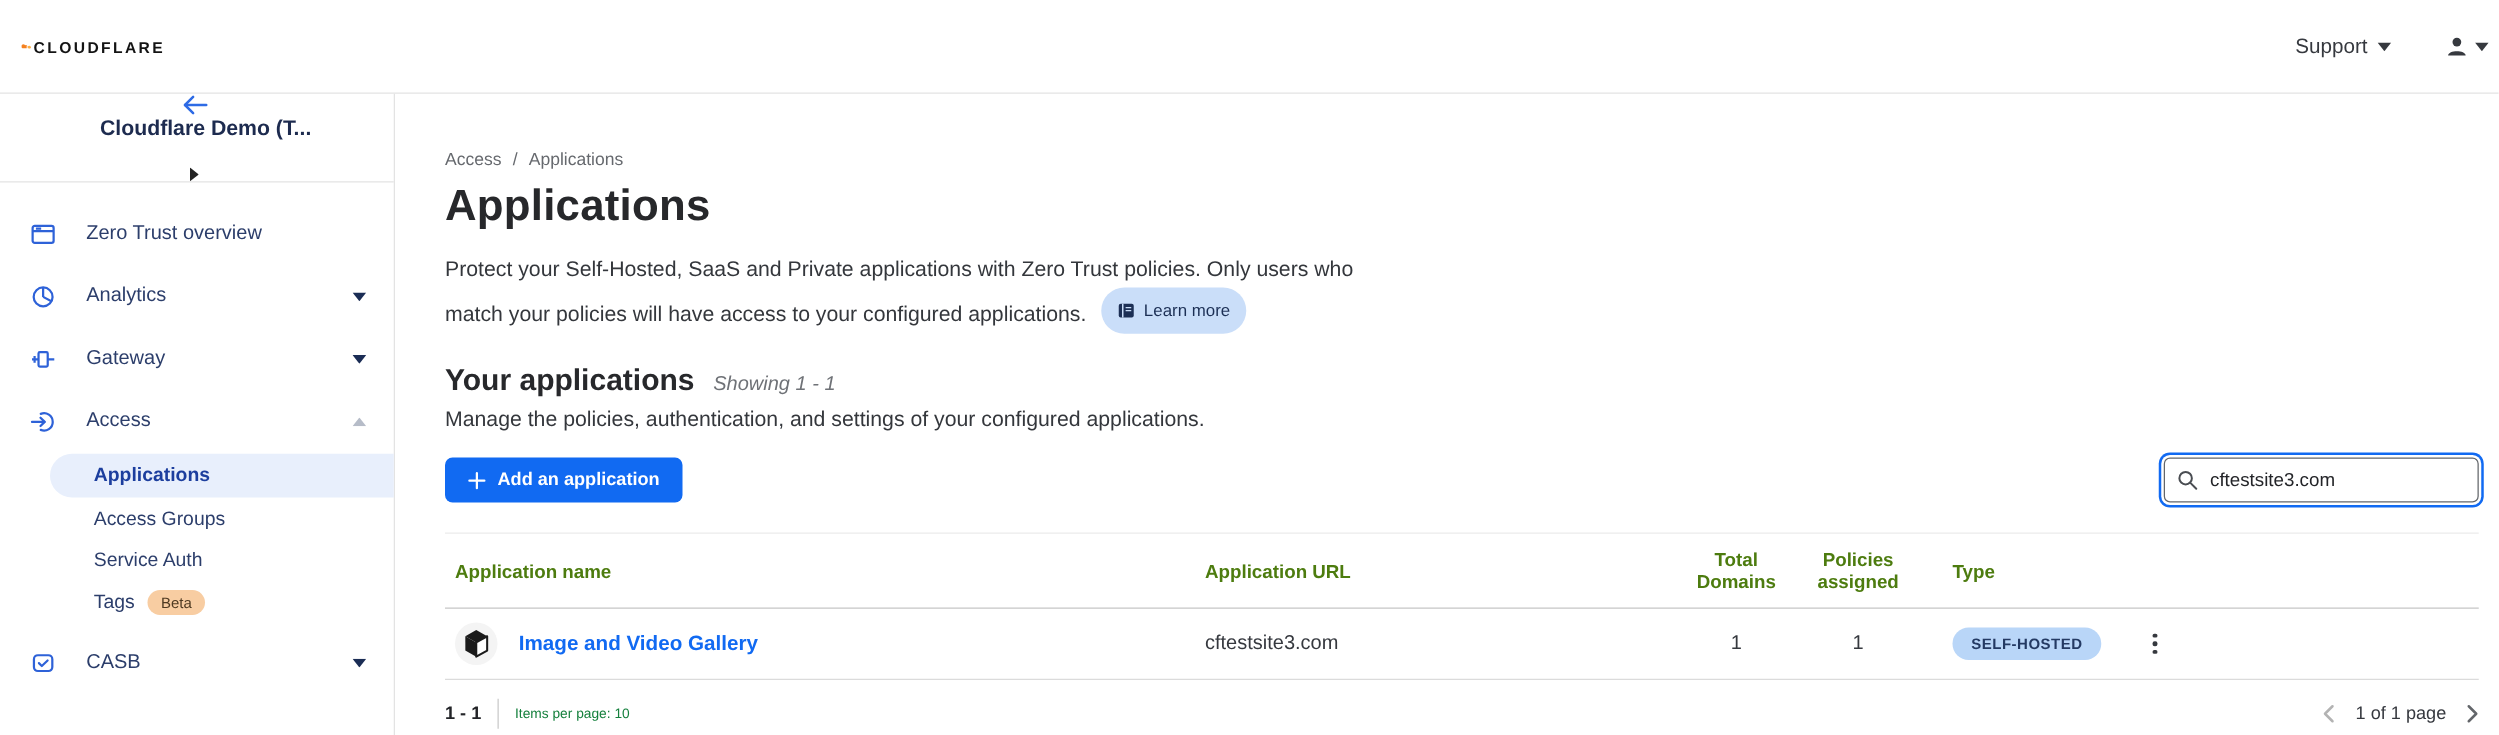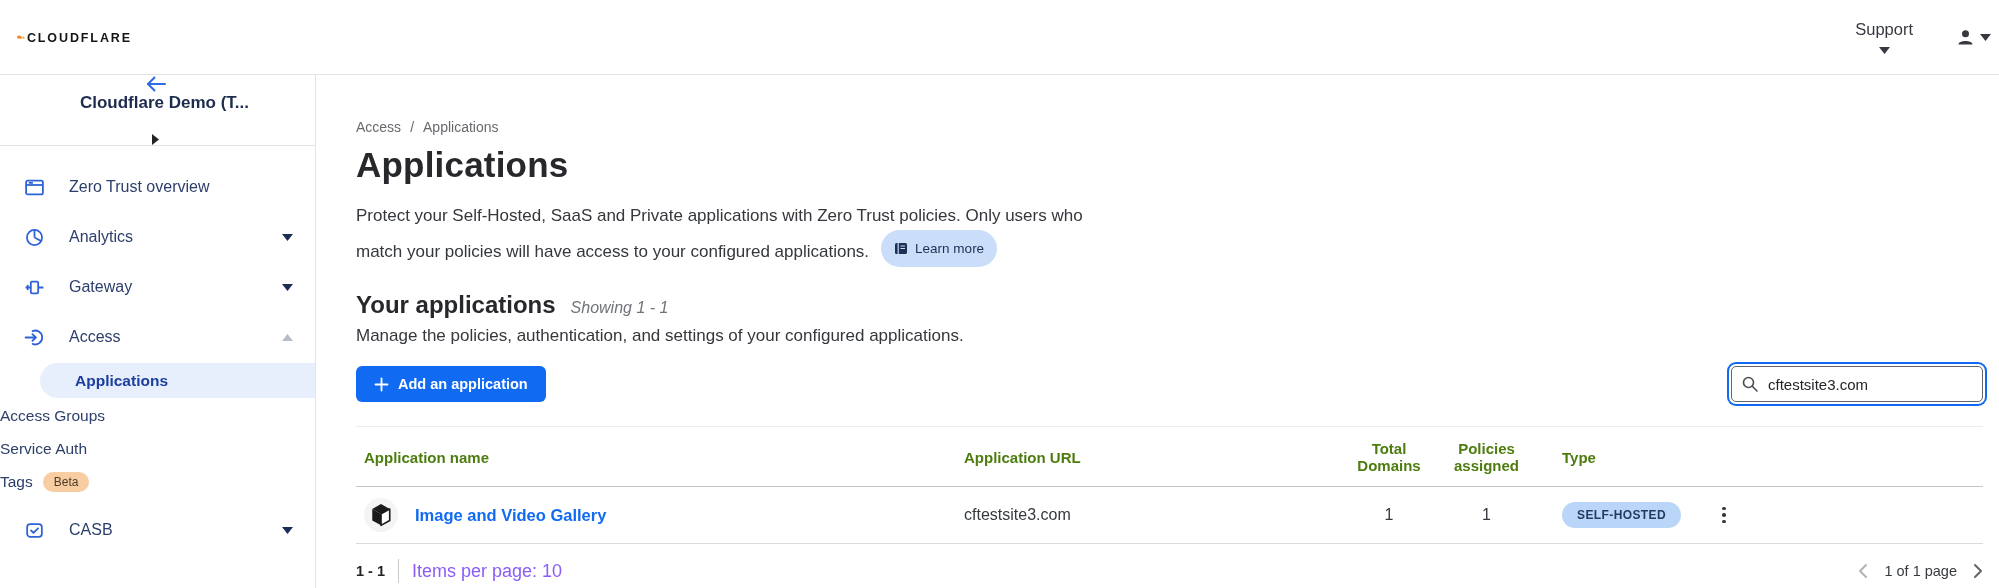--- a/index.html
+++ b/index.html
@@ -7,40 +7,40 @@
     font-family:"Liberation Sans","DejaVu Sans",sans-serif; color:#36393f; }
 
   .app { width:1999px; height:588px; display:flex; flex-direction:column; }
 
   
   .topbar { height:75px; flex:0 0 75px; border-bottom:1px solid var(--border);
     display:flex; align-items:center; justify-content:space-between; padding:0 8px 0 14px; }
   .logo { display:flex; flex-direction:row; align-items:center; width:118px; cursor:pointer; }
   .wordmark { font-size:12.5px; font-weight:800; letter-spacing:1.9px; color:#141414; margin-top:1px; }
   .topbar-right { display:flex; align-items:center; gap:44px; }
-  .support { display:flex; align-items:center; gap:8px; font-size:16.5px; color:#36393f; cursor:pointer;flex-direction:column; }
+  .support { display:flex; align-items:center; gap:8px; font-size:16.5px; color:#36393f; cursor:pointer; }
   .user { display:flex; align-items:center; gap:6px; cursor:pointer; }
   .tri-down { display:inline-block; }
 
   
   .layout { flex:1; display:flex; min-height:0; }
 
   
   .sidebar { width:316px; flex:0 0 316px; border-right:1px solid var(--border); }
   .sidebar-header { height:71px; display:flex; align-items:center; padding:0 20px 0 16px;
     border-bottom:1px solid var(--border);flex-direction:column; }
   .acct-name { font-size:17px; font-weight:700; color:#1d2b4f; margin-left:18px; flex:1;
     white-space:nowrap; overflow:hidden; }
   .nav { padding-top:16px; }
   .nav-item { height:50px; display:flex; align-items:center; padding:0 22px 0 24px;
     cursor:pointer; }
   .nav-item .icon { width:21px; height:21px; flex:0 0 21px; color:var(--sidebar-icon); }
   .nav-item .lbl { margin-left:24px; font-size:16px; color:var(--sidebar-text); }
   .nav-item .caret { margin-left:auto; }
-  .sub-item { height:33px; display:flex; align-items:center; 
+  .sub-item { height:33px; display:flex; align-items:center; padding-left:75px;
     font-size:15.5px; color:var(--sidebar-text); cursor:pointer; }
   .sub-item.selected { height:35px; margin:1px 0; margin-left:40px; padding-left:35px;
     background:var(--selected-bg); border-radius:18px 0 0 18px; font-weight:700;
     color:var(--selected-text); }
   .beta { margin-left:10px; background:var(--beta-bg); color:var(--beta-text);
     font-size:12px; padding:3px 11px; border-radius:999px; }
   .casb { margin-top:7px; }
 
   
   .main { flex:1; padding:44px 16px 0 40px; min-width:0; }
@@ -84,21 +84,21 @@
     font-size:12px; font-weight:700; letter-spacing:.4px; padding:6px 15px; border-radius:999px; }
   .kebab { display:flex; flex-direction:column; align-items:center; gap:3px; cursor:pointer;
     width:24px; margin:0 auto; padding:3px 0; }
   .kebab i { width:3.5px; height:3.5px; border-radius:50%; background:#36393f; }
 
   
   .tfoot { display:flex; align-items:center; justify-content:space-between; padding-top:15px; }
   .tfoot-left { display:flex; align-items:center; }
   .range { font-size:14.5px; font-weight:700; color:#232428; }
   .vdiv { width:1px; height:24px; background:#c9c9c9; margin:0 13px; }
-  .ipp { font-size:18px; color:#8b5cf6; cursor:pointer; }
+  .ipp { font-size:11px; color:#15803d; cursor:pointer; }
   .pager { display:flex; align-items:center; gap:16px; }
   .pager-label { font-size:14.5px; color:#36393f; }
   .chev { cursor:pointer; display:flex; align-items:center; }
 </style>
 </head>
 <body>
 
 <div class="app">
 
   <header class="topbar">

